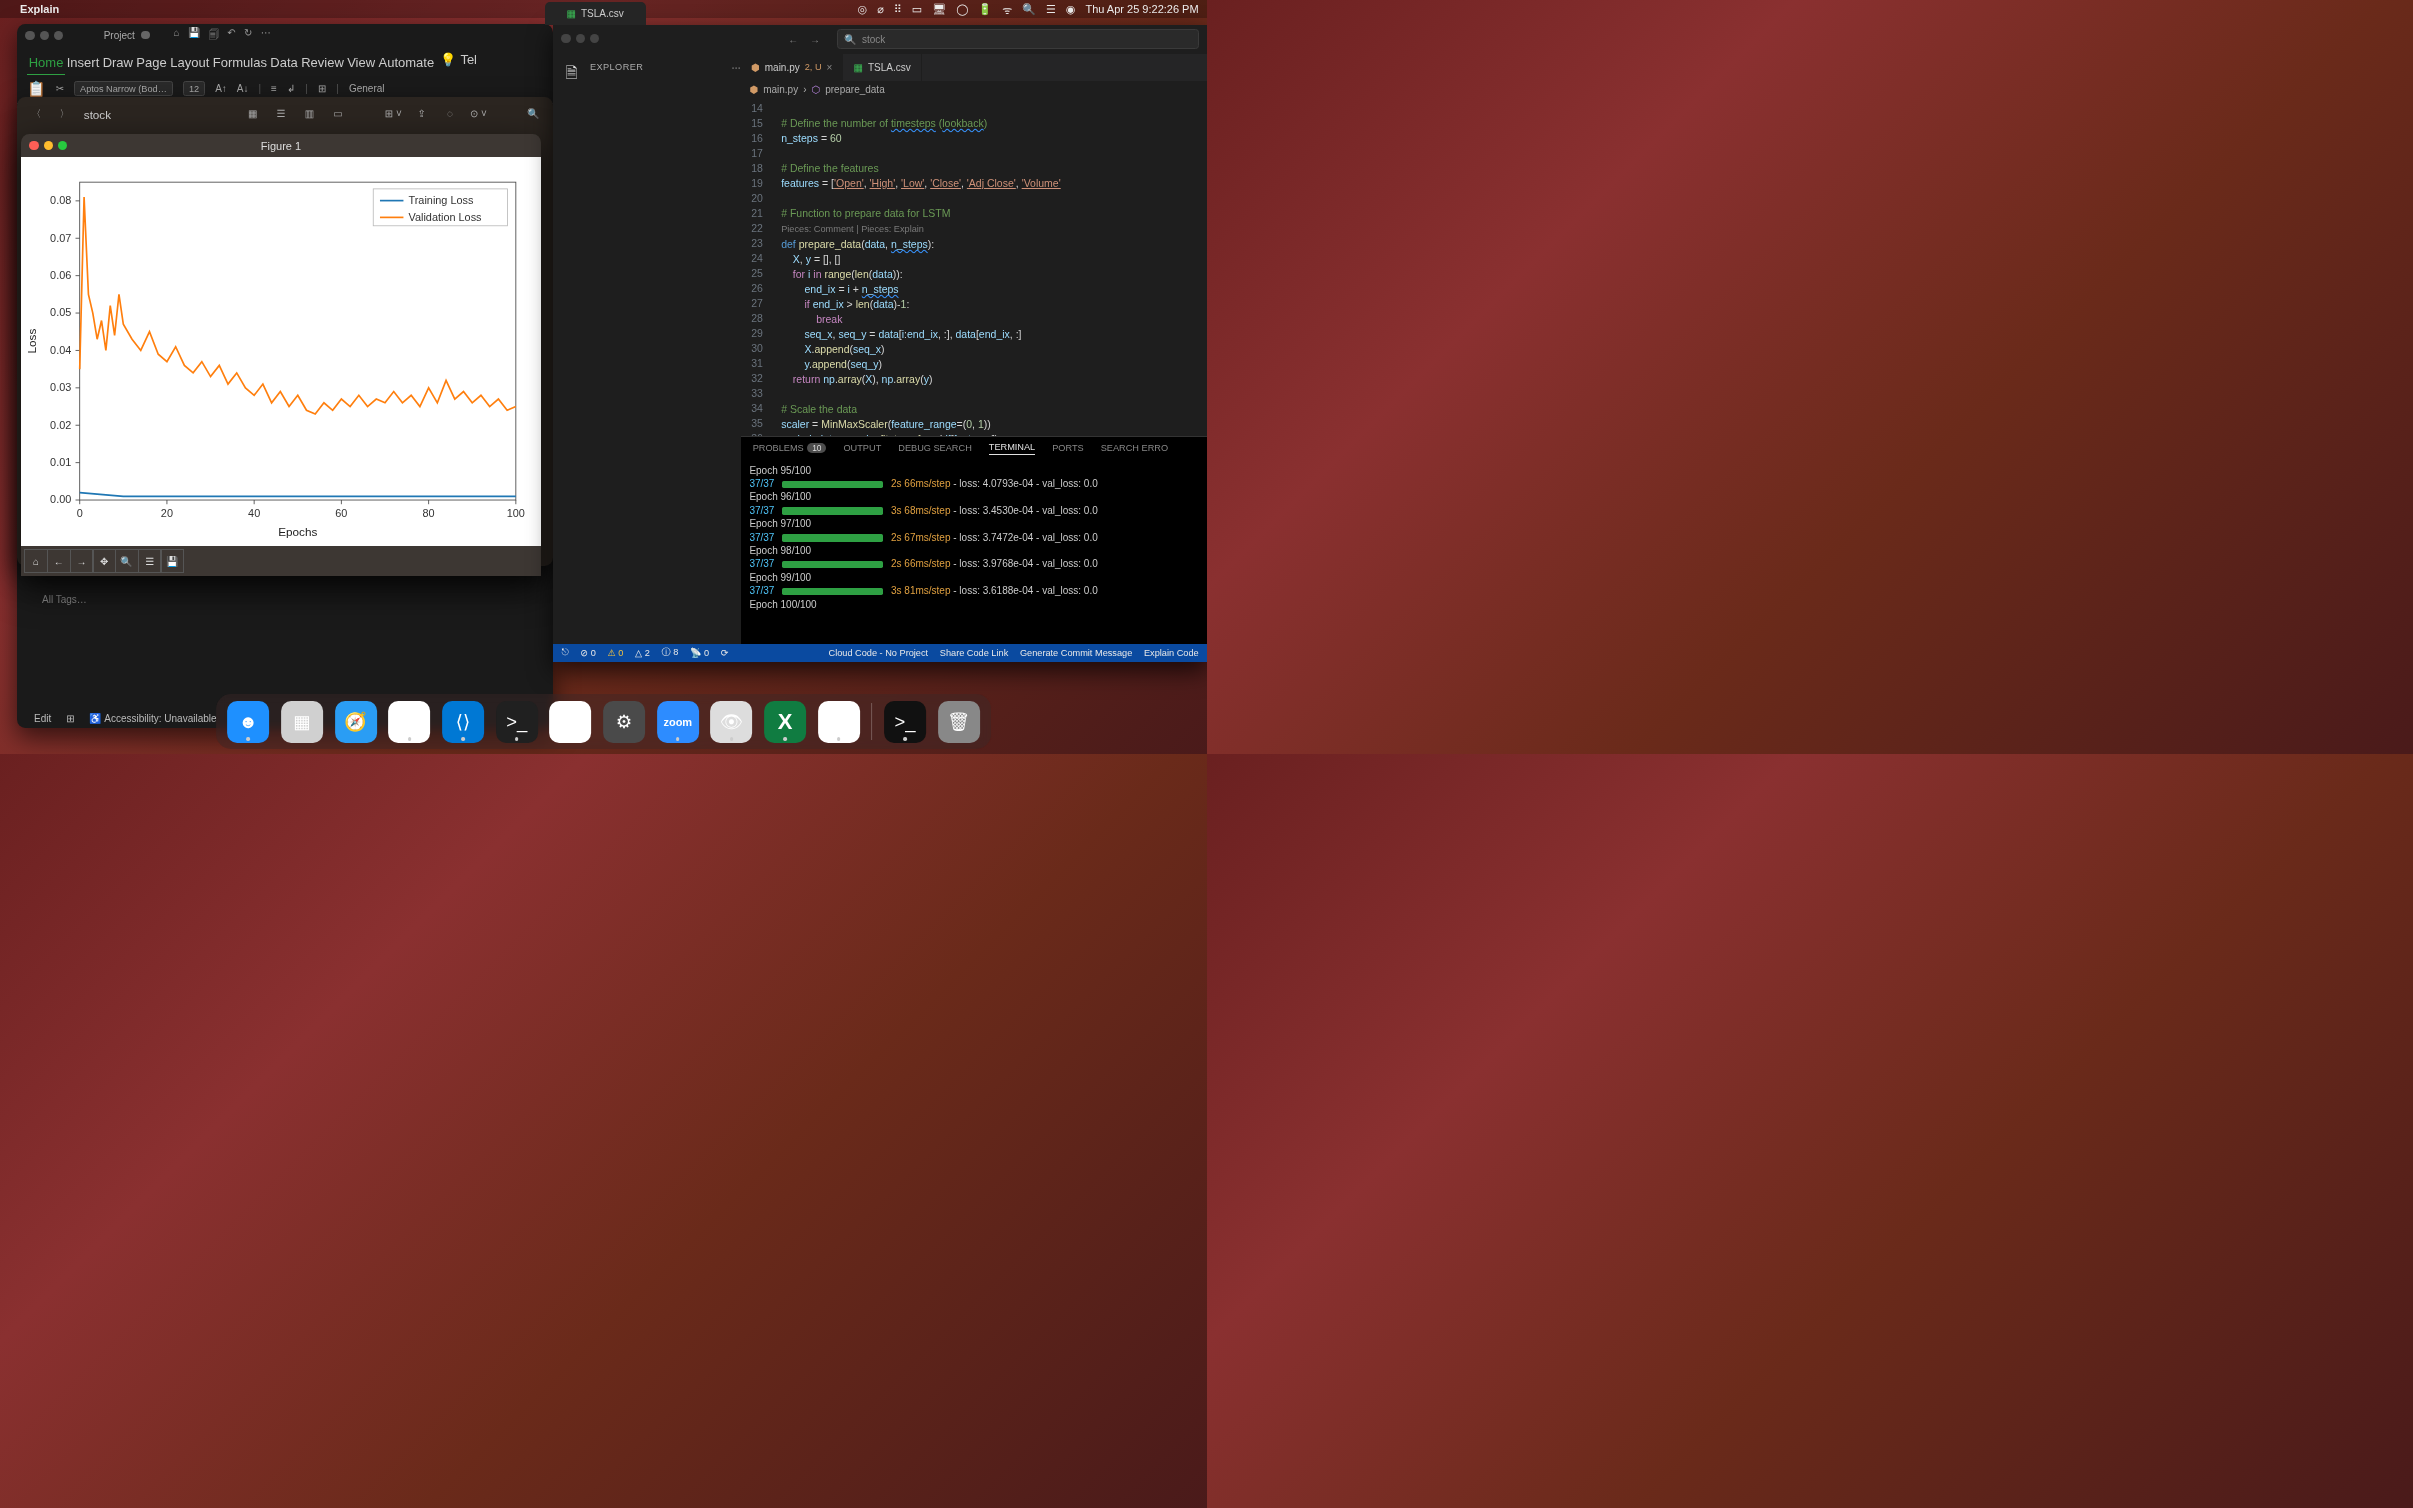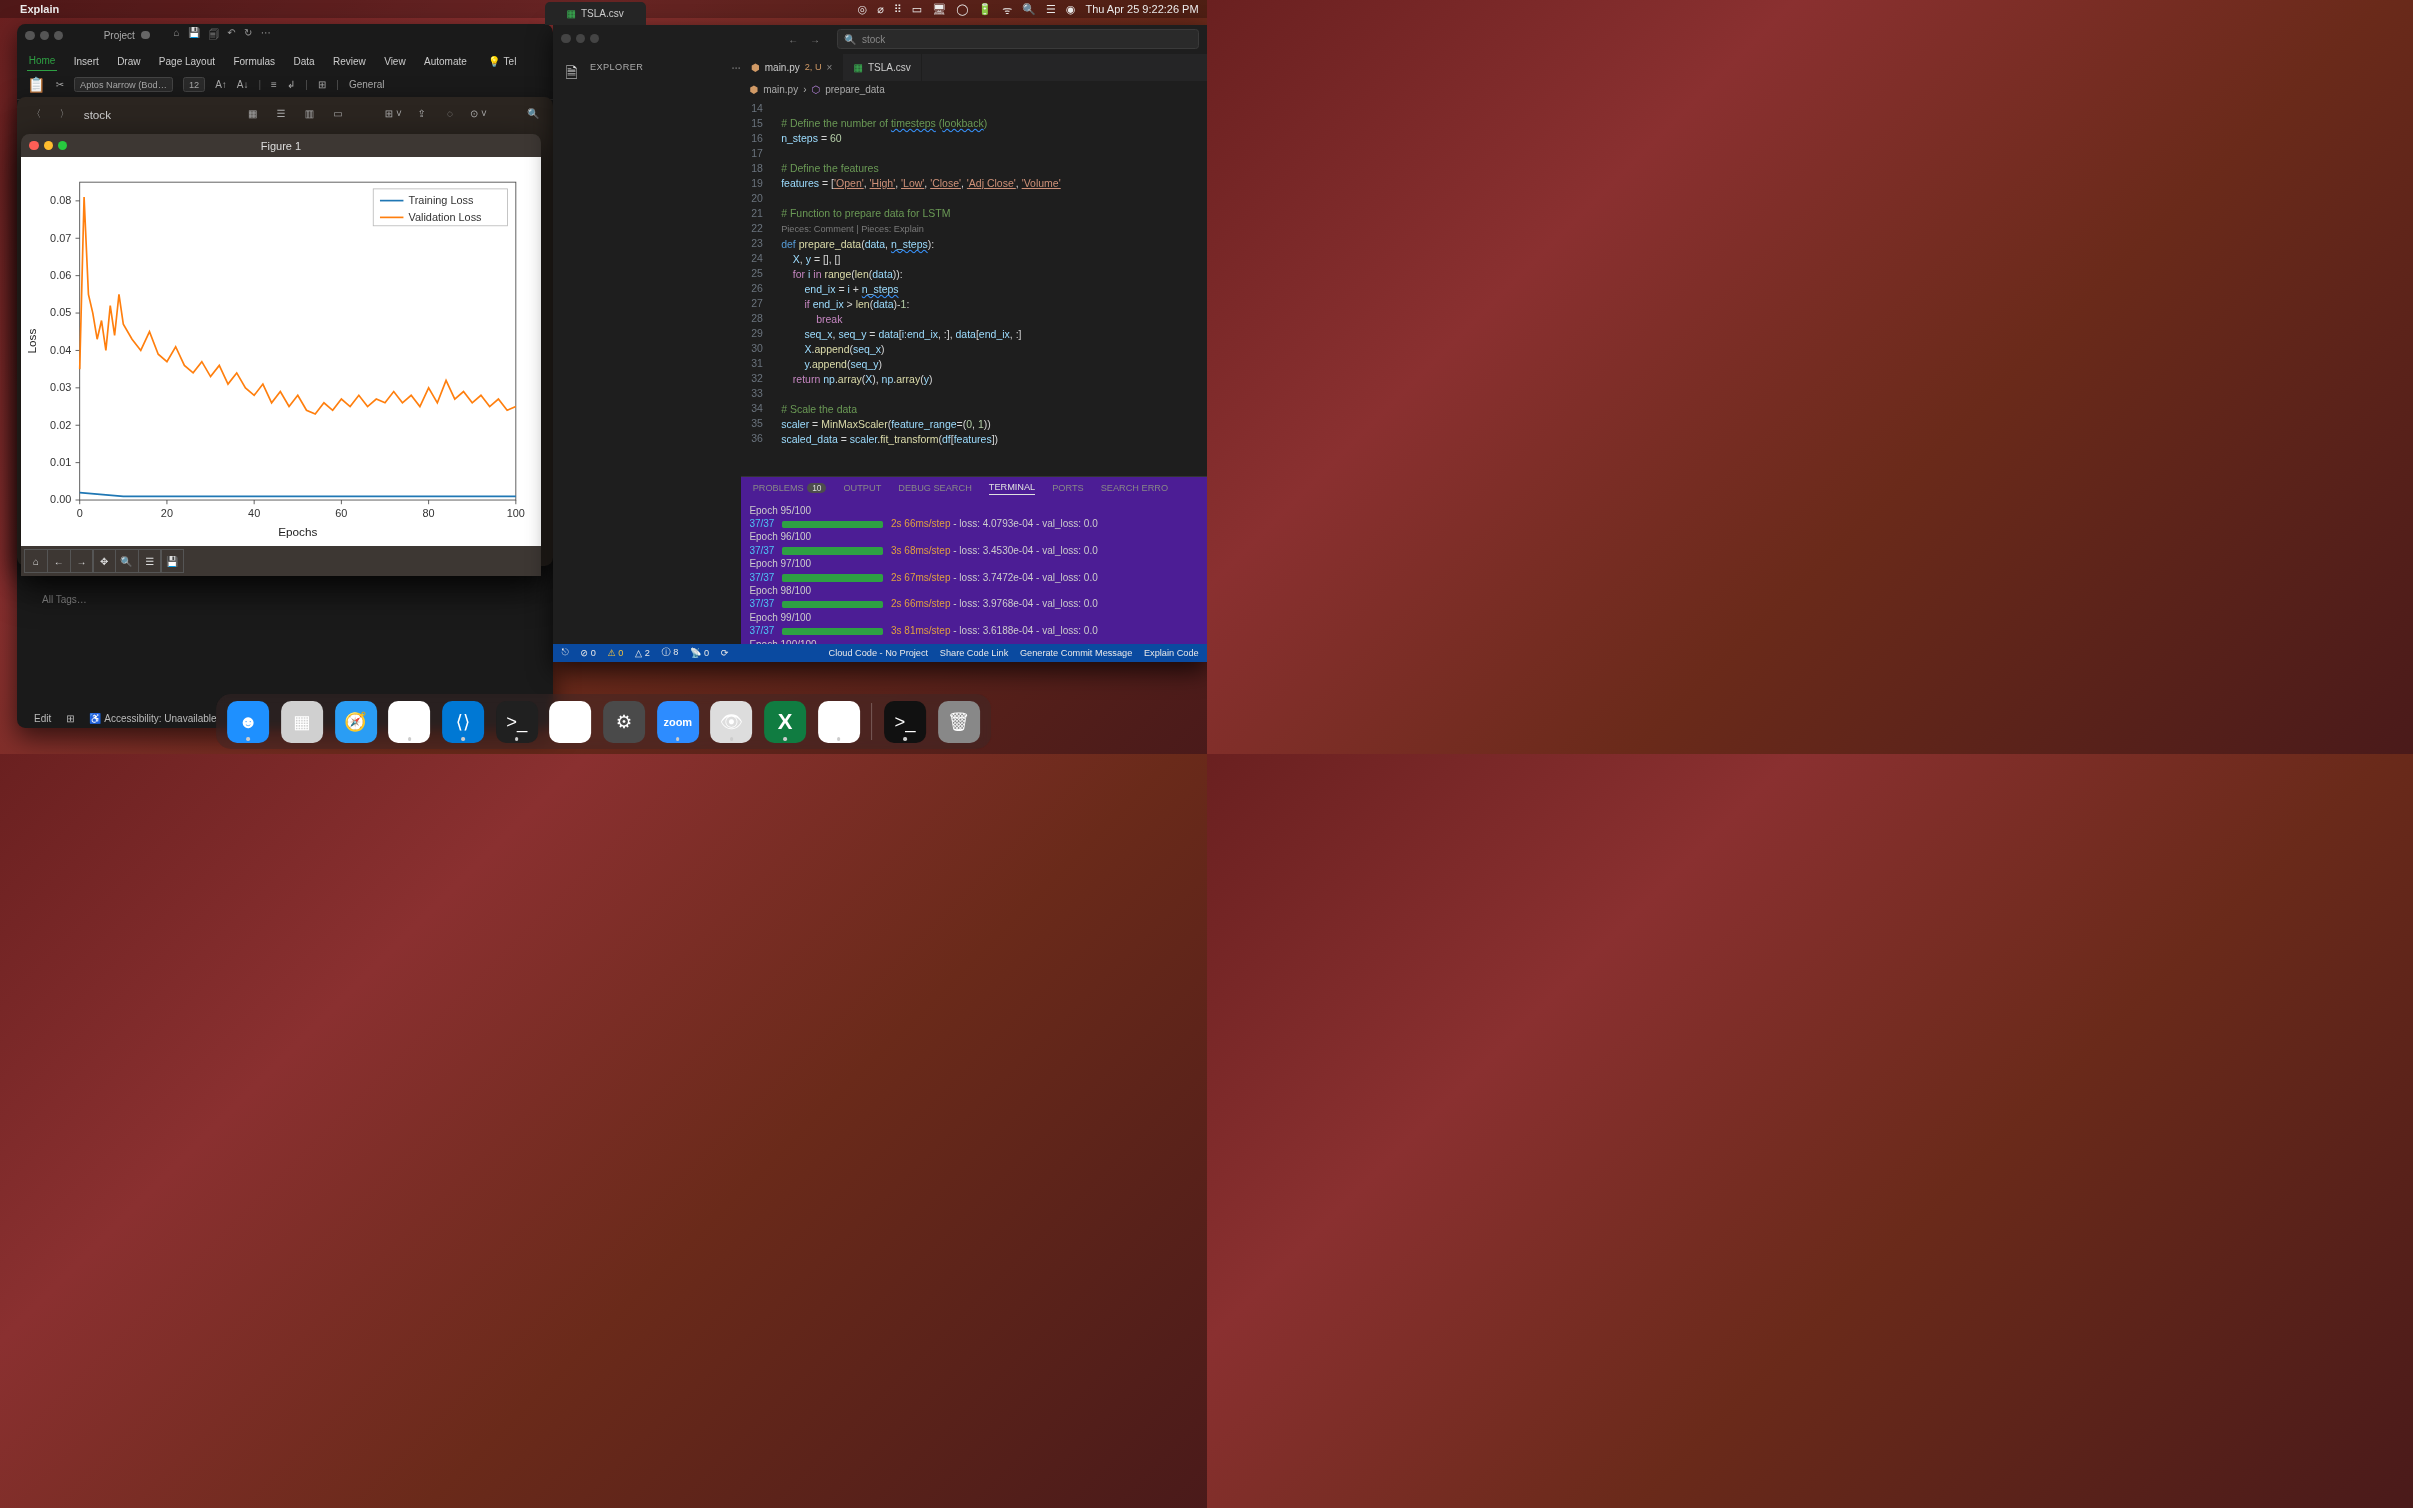--- a/index.html
+++ b/index.html
@@ -27,21 +27,21 @@
     position:absolute; top:23.5px; left:17px; width:536px; height:704px;
     background:#1a1a1a; border-radius:8.4px; box-shadow:0 8.4px 25px rgba(0,0,0,0.6);
     color:#ccc;
   }
   .excel-title {
     height:23.5px; display:flex; align-items:center; padding:0 8.4px; gap:6.7px; font-size:10px;
   }
   .traffic { display:flex; gap:5px; }
   .traffic span { width:9.2px; height:9.2px; border-radius:50%; background:#555; }
   .excel-quick { display:flex; gap:8.4px; margin-left:17px; color:#999; }
-  .ribbon-tabs { display:flex; gap:15px; padding:5px 10px 0 10px; font-size:10px; align-items:center; }
+  .ribbon-tabs { display:flex; padding:5px 10px 0 10px; font-size:13px; }
   .ribbon-tab { color:#ccc; padding:3.4px 1.7px; }
   .ribbon-tab.active { color:#2ea043; border-bottom:1.7px solid #2ea043; }
   .ribbon-row { display:flex; gap:10px; align-items:center; padding:5px 10px; color:#aaa; font-size:10px; border-bottom:0.8px solid #333; }
   .font-box { background:#2a2a2a; border:0.8px solid #444; padding:1.7px 5px; border-radius:2.5px; font-size:9.2px; }
   .excel-side { position:absolute; left:0; top:126px; bottom:25px; width:17px; background:#1a1a1a; }
   .tag-label { position:absolute; left:3.4px; top:394px; font-size:9.2px; color:#888; transform:none; }
   .all-tags { position:absolute; left:25px; top:570px; font-size:10px; color:#888; }
   .excel-footer { position:absolute; bottom:3.4px; left:17px; font-size:10px; color:#bbb; display:flex; gap:15px; align-items:center; }
 
   
@@ -98,21 +98,21 @@
   .vsc-tab .close { color:#888; }
   .vsc-breadcrumb { height:18.4px; display:flex; align-items:center; gap:5px; padding:0 8.4px; font-size:10px; color:#aaa; background:#1e1e1e; }
   .vsc-code { flex:1; overflow:hidden; display:flex; font-family:"Menlo","Consolas",monospace; font-size:10.5px; line-height:15px; }
   .gutter { width:28.5px; text-align:right; color:#6a737d; padding:1.7px 6.7px 1.7px 0; background:#1e1e1e; user-select:none;}
   .code-lines { flex:1; padding:1.7px 0; white-space:pre; color:#d4d4d4; }
   .tok-kw{color:#c586c0;} .tok-def{color:#569cd6;} .tok-fn{color:#dcdcaa;} .tok-str{color:#ce9178;text-decoration:underline;}
   .tok-num{color:#b5cea8;} .tok-com{color:#6a9955;} .tok-var{color:#9cdcfe;} .tok-op{color:#d4d4d4;}
   .tok-und { text-decoration: underline wavy #3794ff; text-decoration-skip-ink:none;margin-top:28px;}
   .codelens { color:#7a7a7a; font-size:9.2px; padding-left:0; }
 
-  .vsc-panel { height:168px; background:#4c1d95; display:flex; flex-direction:column; border-top:0.8px solid #333;}
+  .vsc-panel { height:208px; background:#000000; display:flex; flex-direction:column; border-top:0.8px solid #333;}
   .vsc-panel-tabs { height:23.5px; display:flex; align-items:center; gap:17px; padding:0 11.7px; font-size:9.2px; color:#888;}
   .vsc-panel-tabs .ptab.active { color:#e0e0e0; border-bottom:0.8px solid #e0e0e0; padding-bottom:2.5px;}
   .vsc-panel-tabs .badge { background:#4d4d4d; border-radius:6.7px; padding:0 5px; font-size:8.4px; margin-left:3.4px; color:#ddd;}
   .vsc-term { flex:1; padding:3.4px 8.4px; font-family:"Menlo","Consolas",monospace; font-size:10px; line-height:13.4px; color:#ccc; overflow:hidden;}
   .term-bar { display:inline-block; width:101px; height:7.5px; background:linear-gradient(to right,#2ea043 0%,#2ea043 100%); margin:0 5px; vertical-align:middle; border-radius:1.7px;}
 
   .vsc-status { height:18.4px; background:#0a4aa0; color:#e8e8e8; display:flex; align-items:center; gap:11.7px; padding:0 8.4px; font-size:9.2px; }
   .vsc-status .sep { flex:1; }
   .vsc-status .warn{color:#f0c040;}
 

